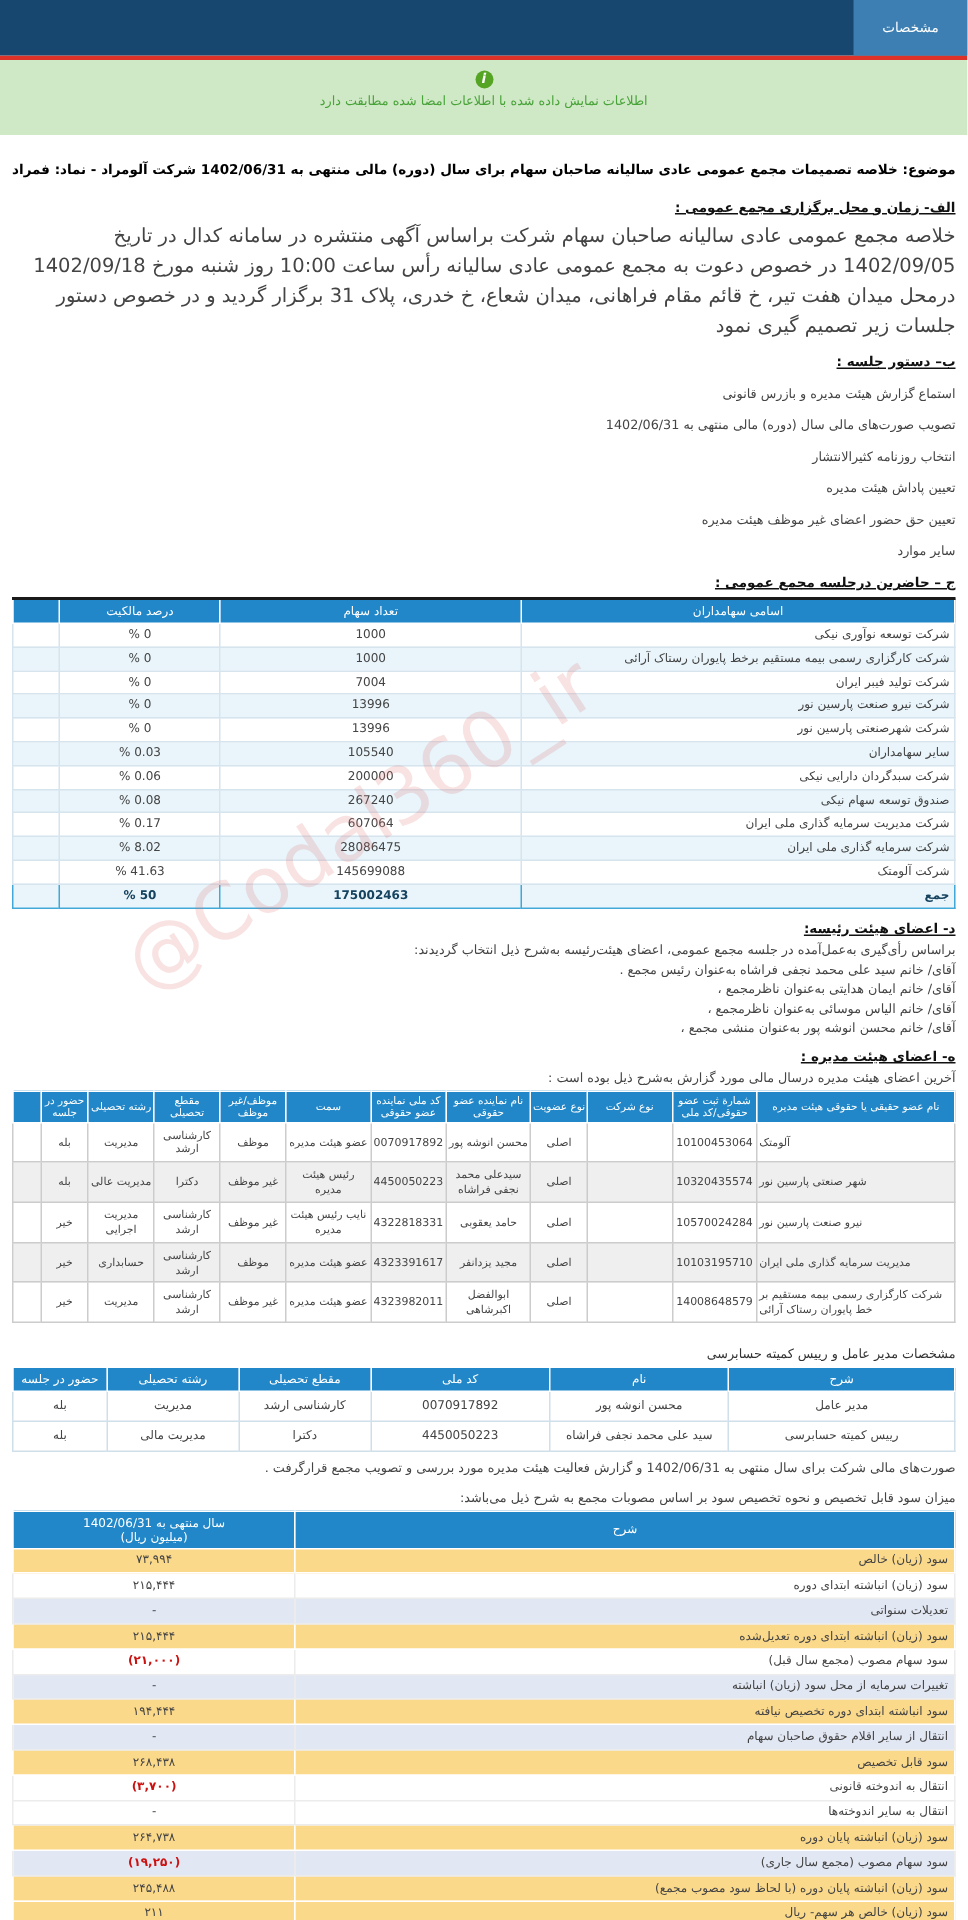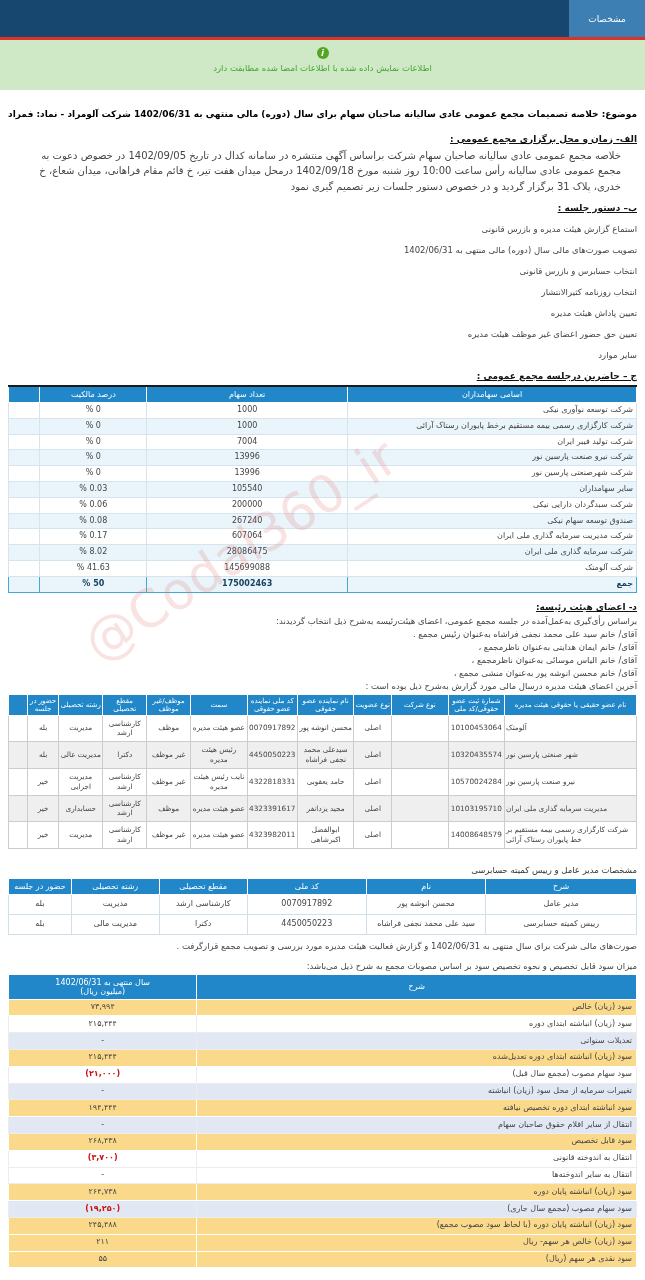--- a/index.html
+++ b/index.html
@@ -14,21 +14,21 @@
 
   
   .infobar{height:50px;background:#cfe8c5;text-align:center;box-sizing:border-box;padding-top:7px;}
   .info-icon{width:12px;height:12px;border-radius:50%;background:#55a424;color:#fff;font-size:9px;
              font-weight:bold;font-style:italic;line-height:12px;margin:0 auto 4px;text-align:center;}
   .info-text{color:#48a339;font-size:8.5px;}
 
   .content{padding:16px 8px 0 8px;color:#333;}
   .subject{font-weight:bold;font-size:9px;color:#000;margin:2px 0 12px;line-height:1.5;}
   .sec-title{font-weight:bold;font-size:9px;color:#111;text-decoration:underline;margin:9px 0 4px;}
-  .body-text{font-size:10px;color:#444;margin:2px 16px;line-height:1.55;}
+  .body-text{font-size:13px;color:#444;margin:2px 0;line-height:1.55;}
   .agenda-item{font-size:8.5px;color:#444;margin:11px 0;}
   .member-line{font-size:8.5px;color:#444;margin:3px 0;}
   .tbl-caption{font-size:8.5px;color:#333;margin:16px 0 2px;}
 
   table{width:100%;border-collapse:collapse;font-size:8px;color:#444;margin:3px 0 6px;table-layout:fixed;}
   th{background:#2187c8;color:#fff;font-weight:normal;border:1px solid #fff;padding:3px 2px;
      font-size:8px;text-align:center;}
   td{border:1px solid #d6e4ee;padding:2px 3px;text-align:center;word-wrap:break-word;line-height:1.35;}
   .blk{display:block;}
   .ltr{direction:ltr;}
@@ -76,21 +76,20 @@
   <div class="content">
 
     <p class="subject">موضوع: خلاصه تصمیمات مجمع عمومی عادی سالیانه صاحبان سهام برای سال (دوره) مالی منتهی به 1402/06/31 شرکت آلومراد - نماد: فمراد</p>
 
     <p class="sec-title">الف- زمان و محل برگزاری مجمع عمومی :</p>
     <p class="body-text">خلاصه مجمع عمومی عادی سالیانه صاحبان سهام شرکت براساس آگهی منتشره در سامانه کدال در تاریخ 1402/09/05 در خصوص دعوت به مجمع عمومی عادی سالیانه رأس ساعت 10:00 روز شنبه مورخ 1402/09/18 درمحل میدان هفت تیر، خ قائم مقام فراهانی، میدان شعاع، خ خدری، پلاک 31 برگزار گردید و در خصوص دستور جلسات زیر تصمیم گیری نمود</p>
 
     <p class="sec-title">ب– دستور جلسه :</p>
     <p class="agenda-item">استماع گزارش هیئت مدیره و بازرس قانونی</p>
     <p class="agenda-item">تصویب صورت‌های مالی سال (دوره) مالی منتهی به 1402/06/31</p>
-    <p class="agenda-item">انتخاب حسابرس و بازرس قانونی</p>
     <p class="agenda-item">انتخاب روزنامه کثیرالانتشار</p>
     <p class="agenda-item">تعیین پاداش هیئت مدیره</p>
     <p class="agenda-item">تعیین حق حضور اعضای غیر موظف هیئت مدیره</p>
     <p class="agenda-item">سایر موارد</p>
 
     <p class="sec-title">ج – حاضرین درجلسه مجمع عمومی :</p>
     <table class="tbl-share">
       <colgroup>
           <col style="width:46%">
           <col style="width:32%">
@@ -181,20 +180,21 @@
         </tbody>
     </table>
 
     <p class="sec-title">د- اعضای هیئت رئیسه:</p>
     <p class="member-line">براساس رأی‌گیری به‌عمل‌آمده در جلسه مجمع عمومی، اعضای هیئت‌رئیسه به‌شرح ذیل انتخاب گردیدند:</p>
     <p class="member-line">آقای/ خانم سید علی محمد نجفی فراشاه به‌عنوان رئیس مجمع .</p>
     <p class="member-line">آقای/ خانم ایمان هدایتی به‌عنوان ناظرمجمع ،</p>
     <p class="member-line">آقای/ خانم الیاس موسائی به‌عنوان ناظرمجمع ،</p>
     <p class="member-line">آقای/ خانم محسن انوشه پور به‌عنوان منشی مجمع ،</p>
 
+    <p class="sec-title">ه- اعضای هیئت مدیره :</p>
     <p class="member-line">آخرین اعضای هیئت مدیره درسال مالی مورد گزارش به‌شرح ذیل بوده است :</p>
     <table class="tbl-board">
       <colgroup>
         <col style="width:21%">
           <col style="width:9%">
           <col style="width:9%">
           <col style="width:6%">
         <col style="width:9%">
           <col style="width:8%">
           <col style="width:9%">

